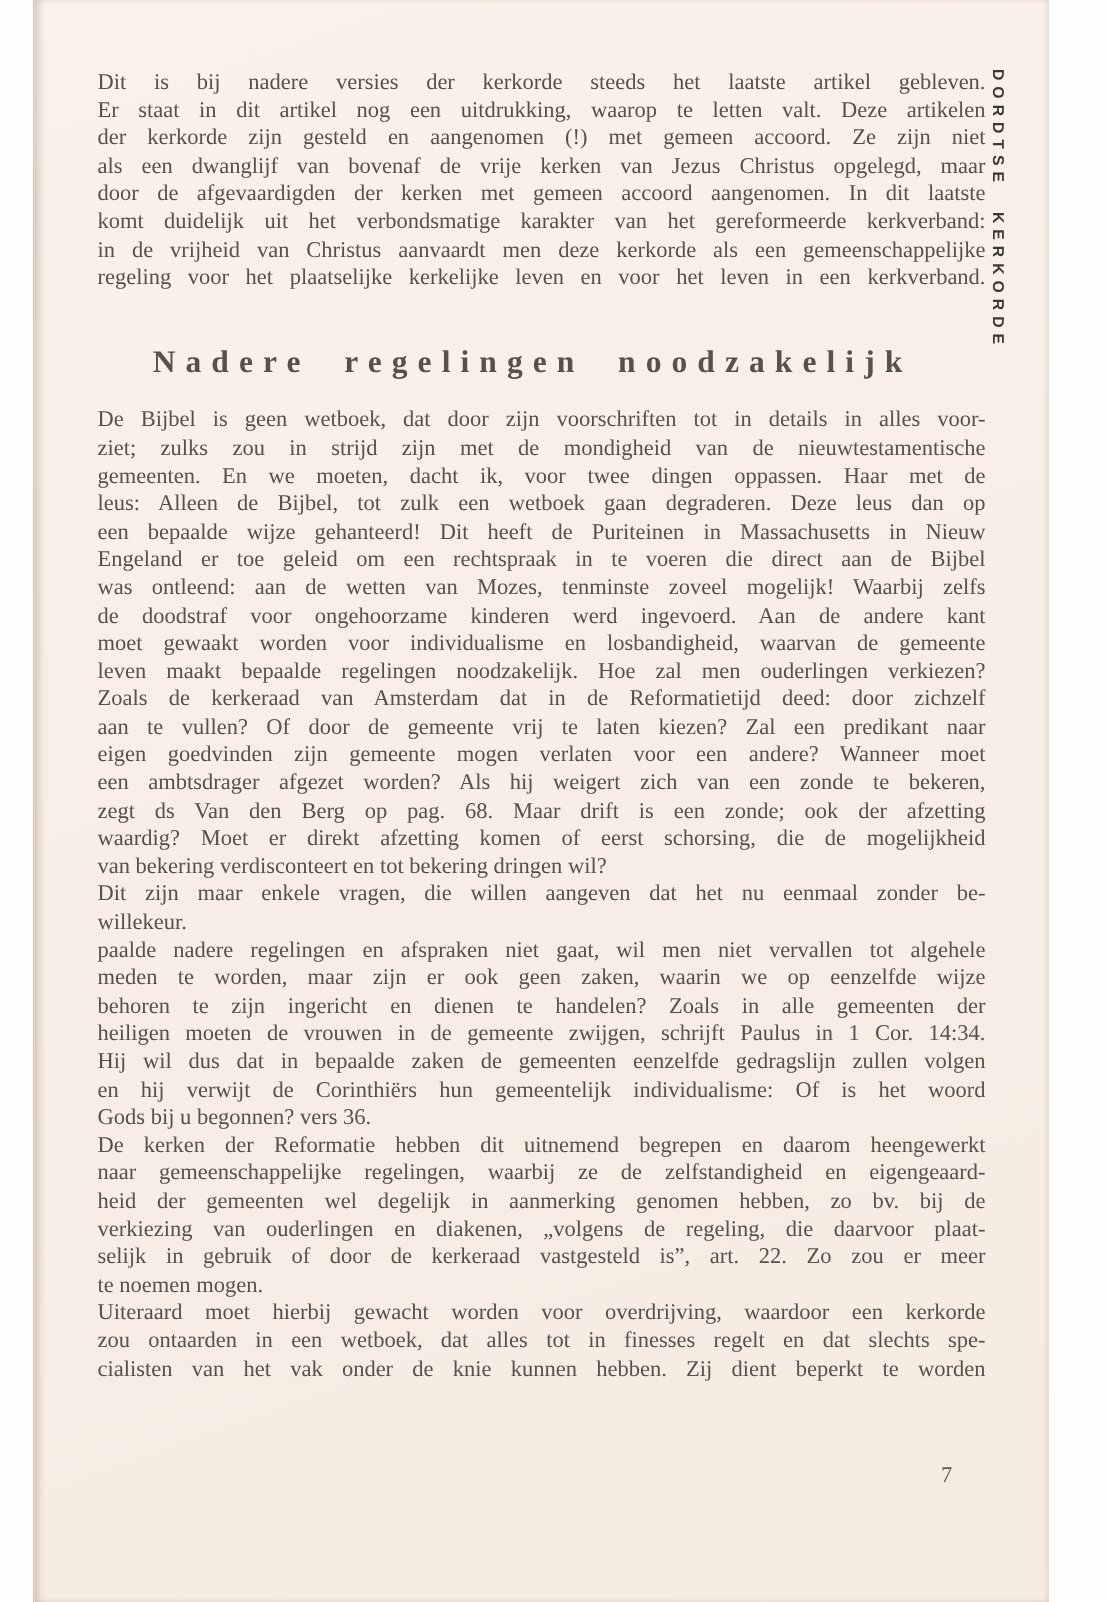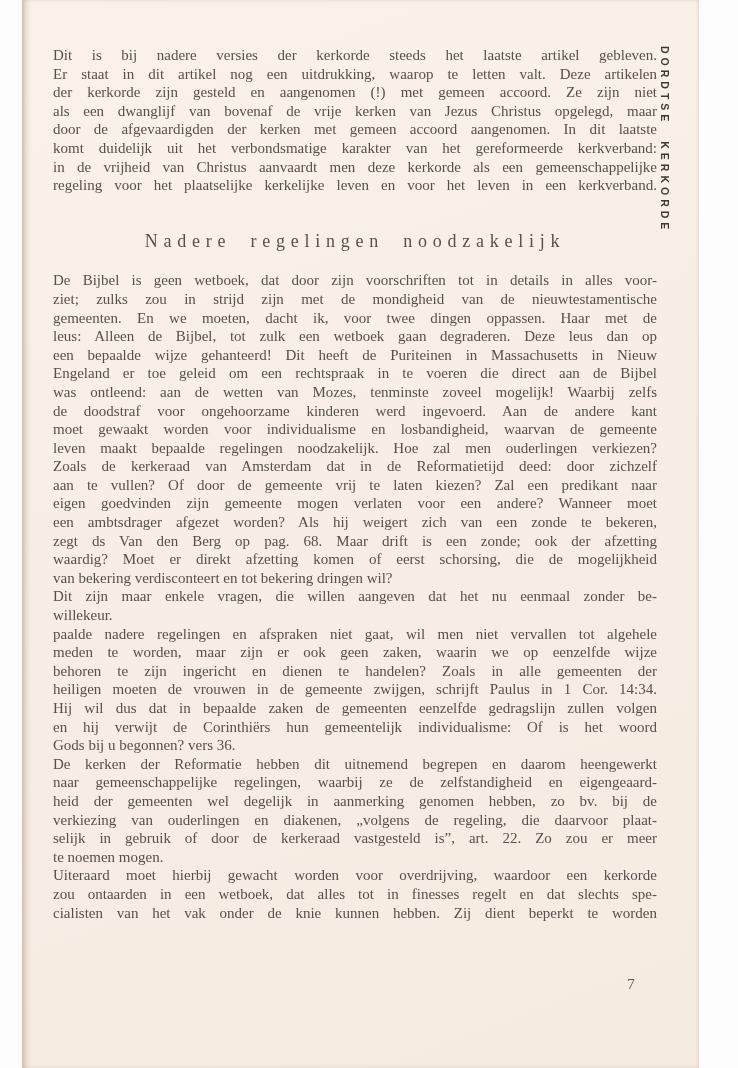--- a/index.html
+++ b/index.html
@@ -35,32 +35,34 @@
     width: 604px;
     color: #55514a;
     font-size: 15px;
     line-height: 18.6px;
   }
   .para { margin: 0; }
   .line {
     text-align: justify;
     text-align-last: justify;
     white-space: normal;
+    margin-left: 12px;
   }
   .line.flush {
     text-align-last: left;
   }
   .heading {
     text-align: center;
-    font-size: 18px;
+    font-size: 21px;
     letter-spacing: 0.32em;
     word-spacing: 0.5em;
     color: #56524b;
     margin: 37px 0 21px 0;
     line-height: 18.6px;
+    font-weight: bold;
   }
   .margin-title {
     position: absolute;
     left: 636px;
     top: 46px;
     height: 320px;
     writing-mode: vertical-rl;
     text-orientation: mixed;
     font-family: "Liberation Sans", sans-serif;
     font-weight: bold;

